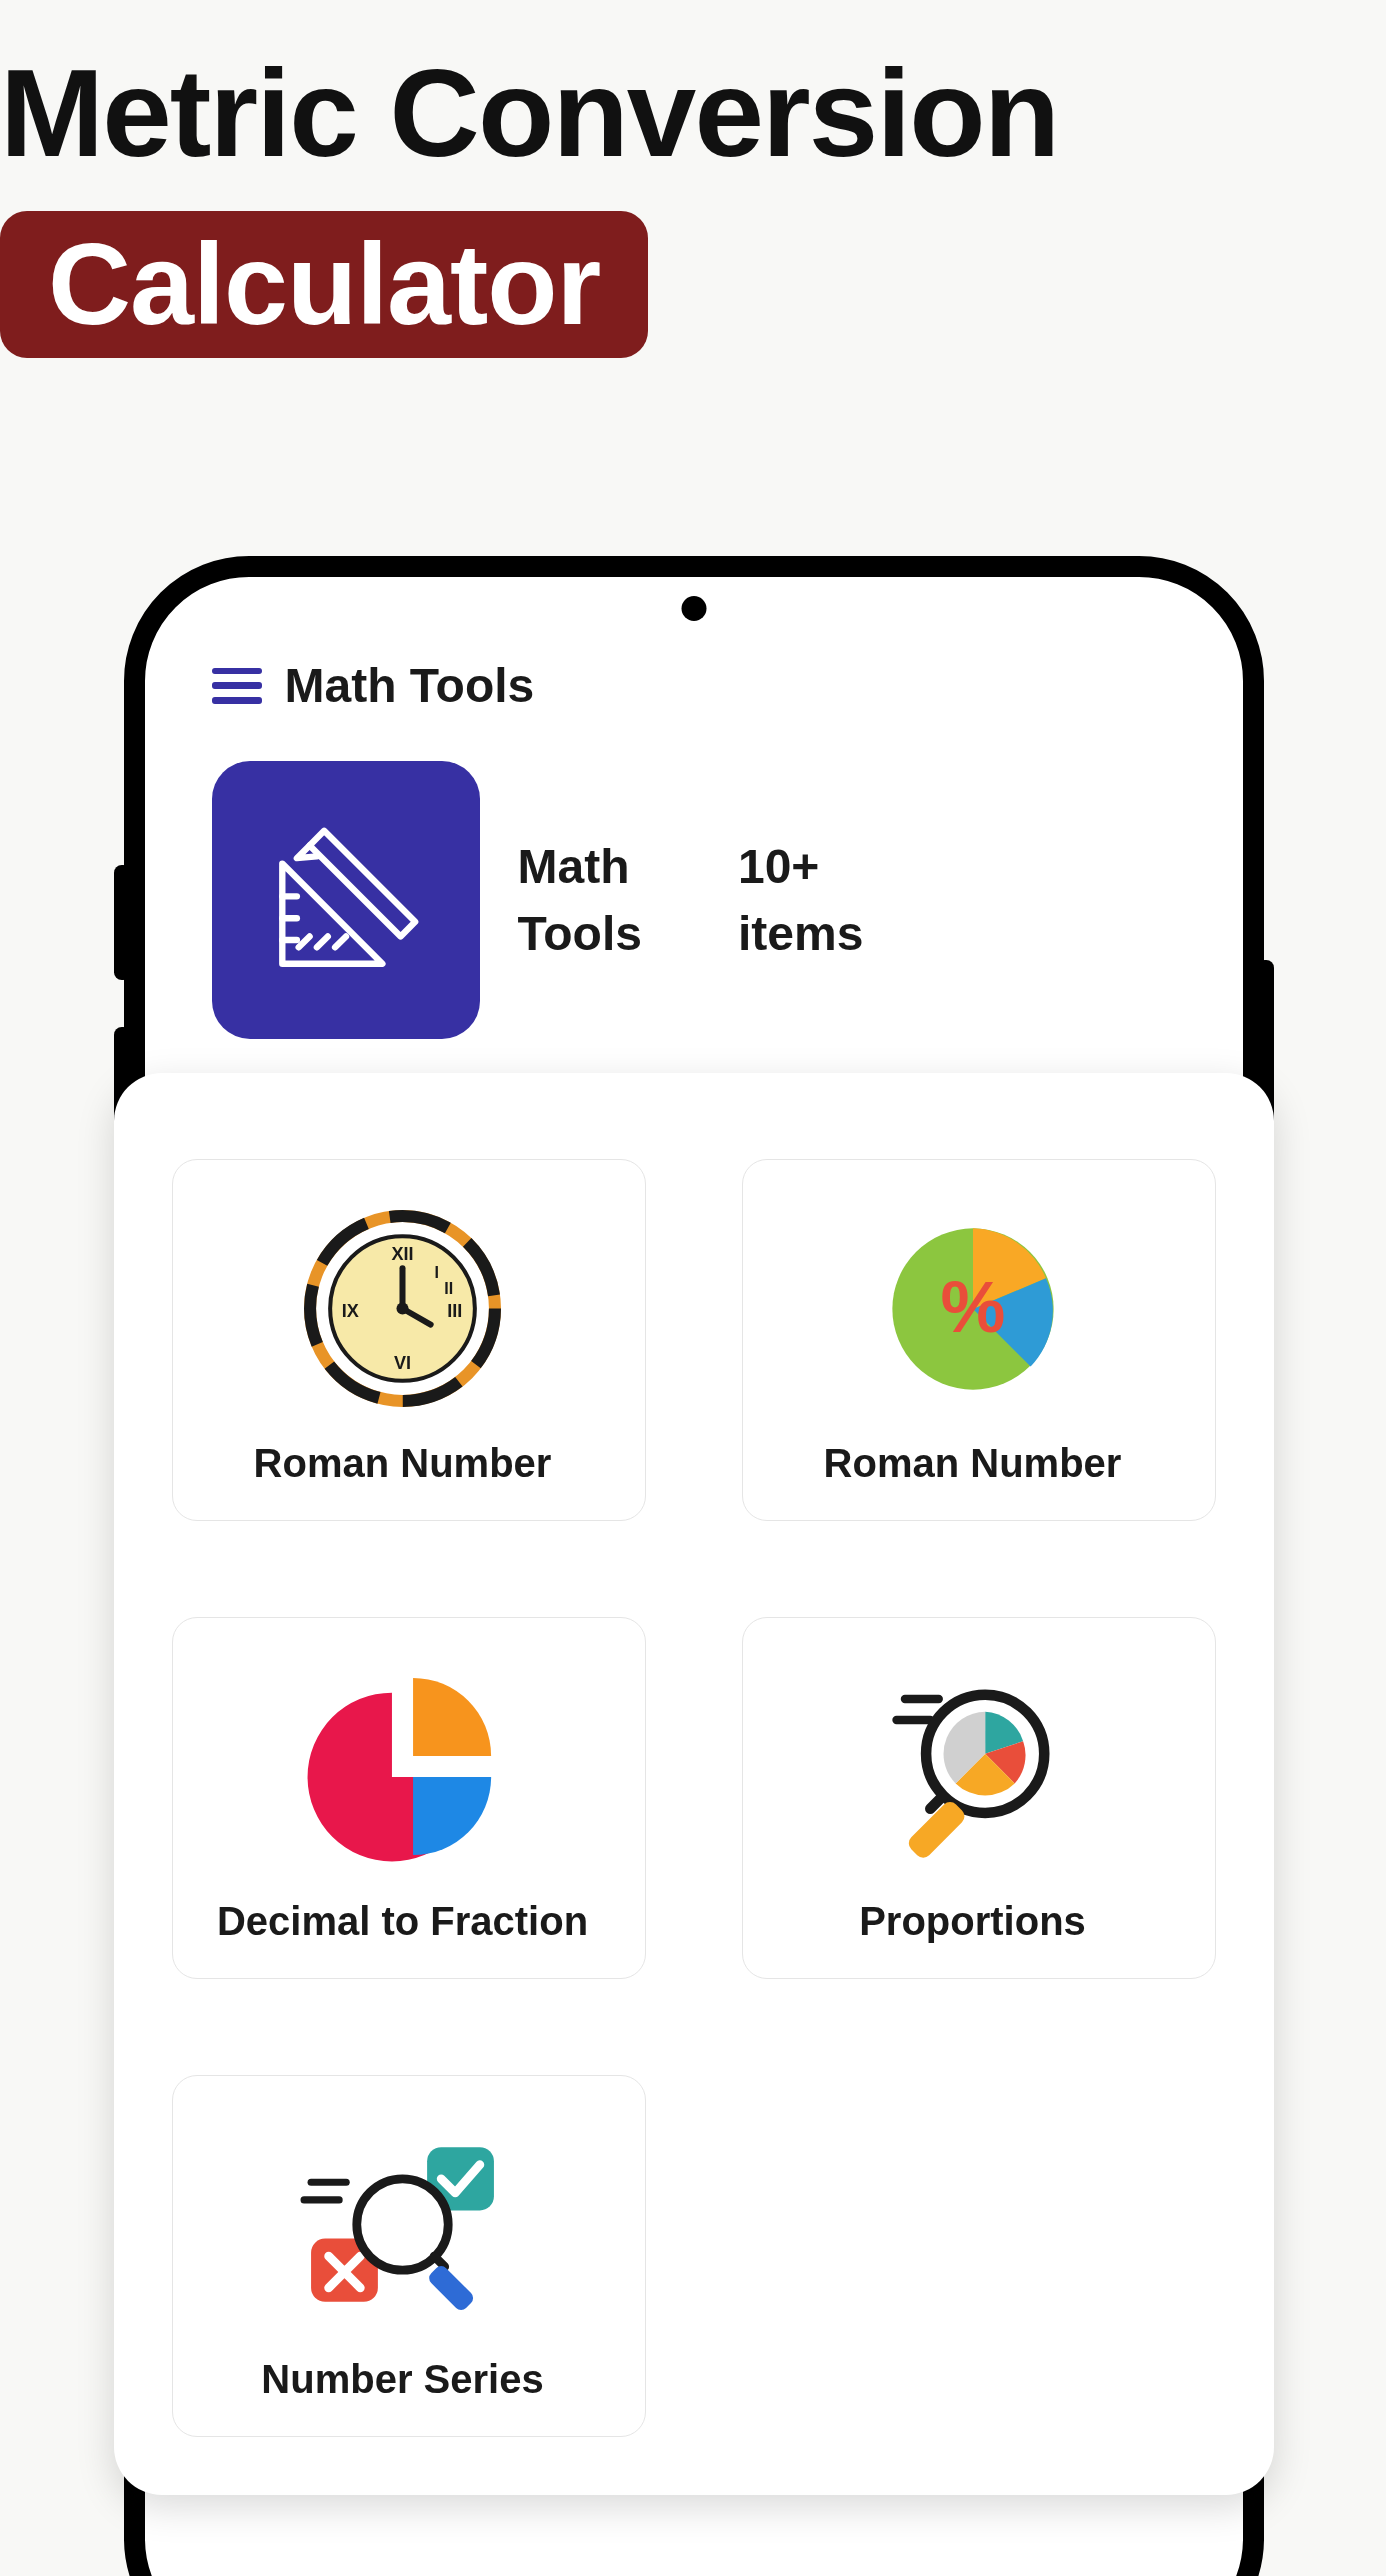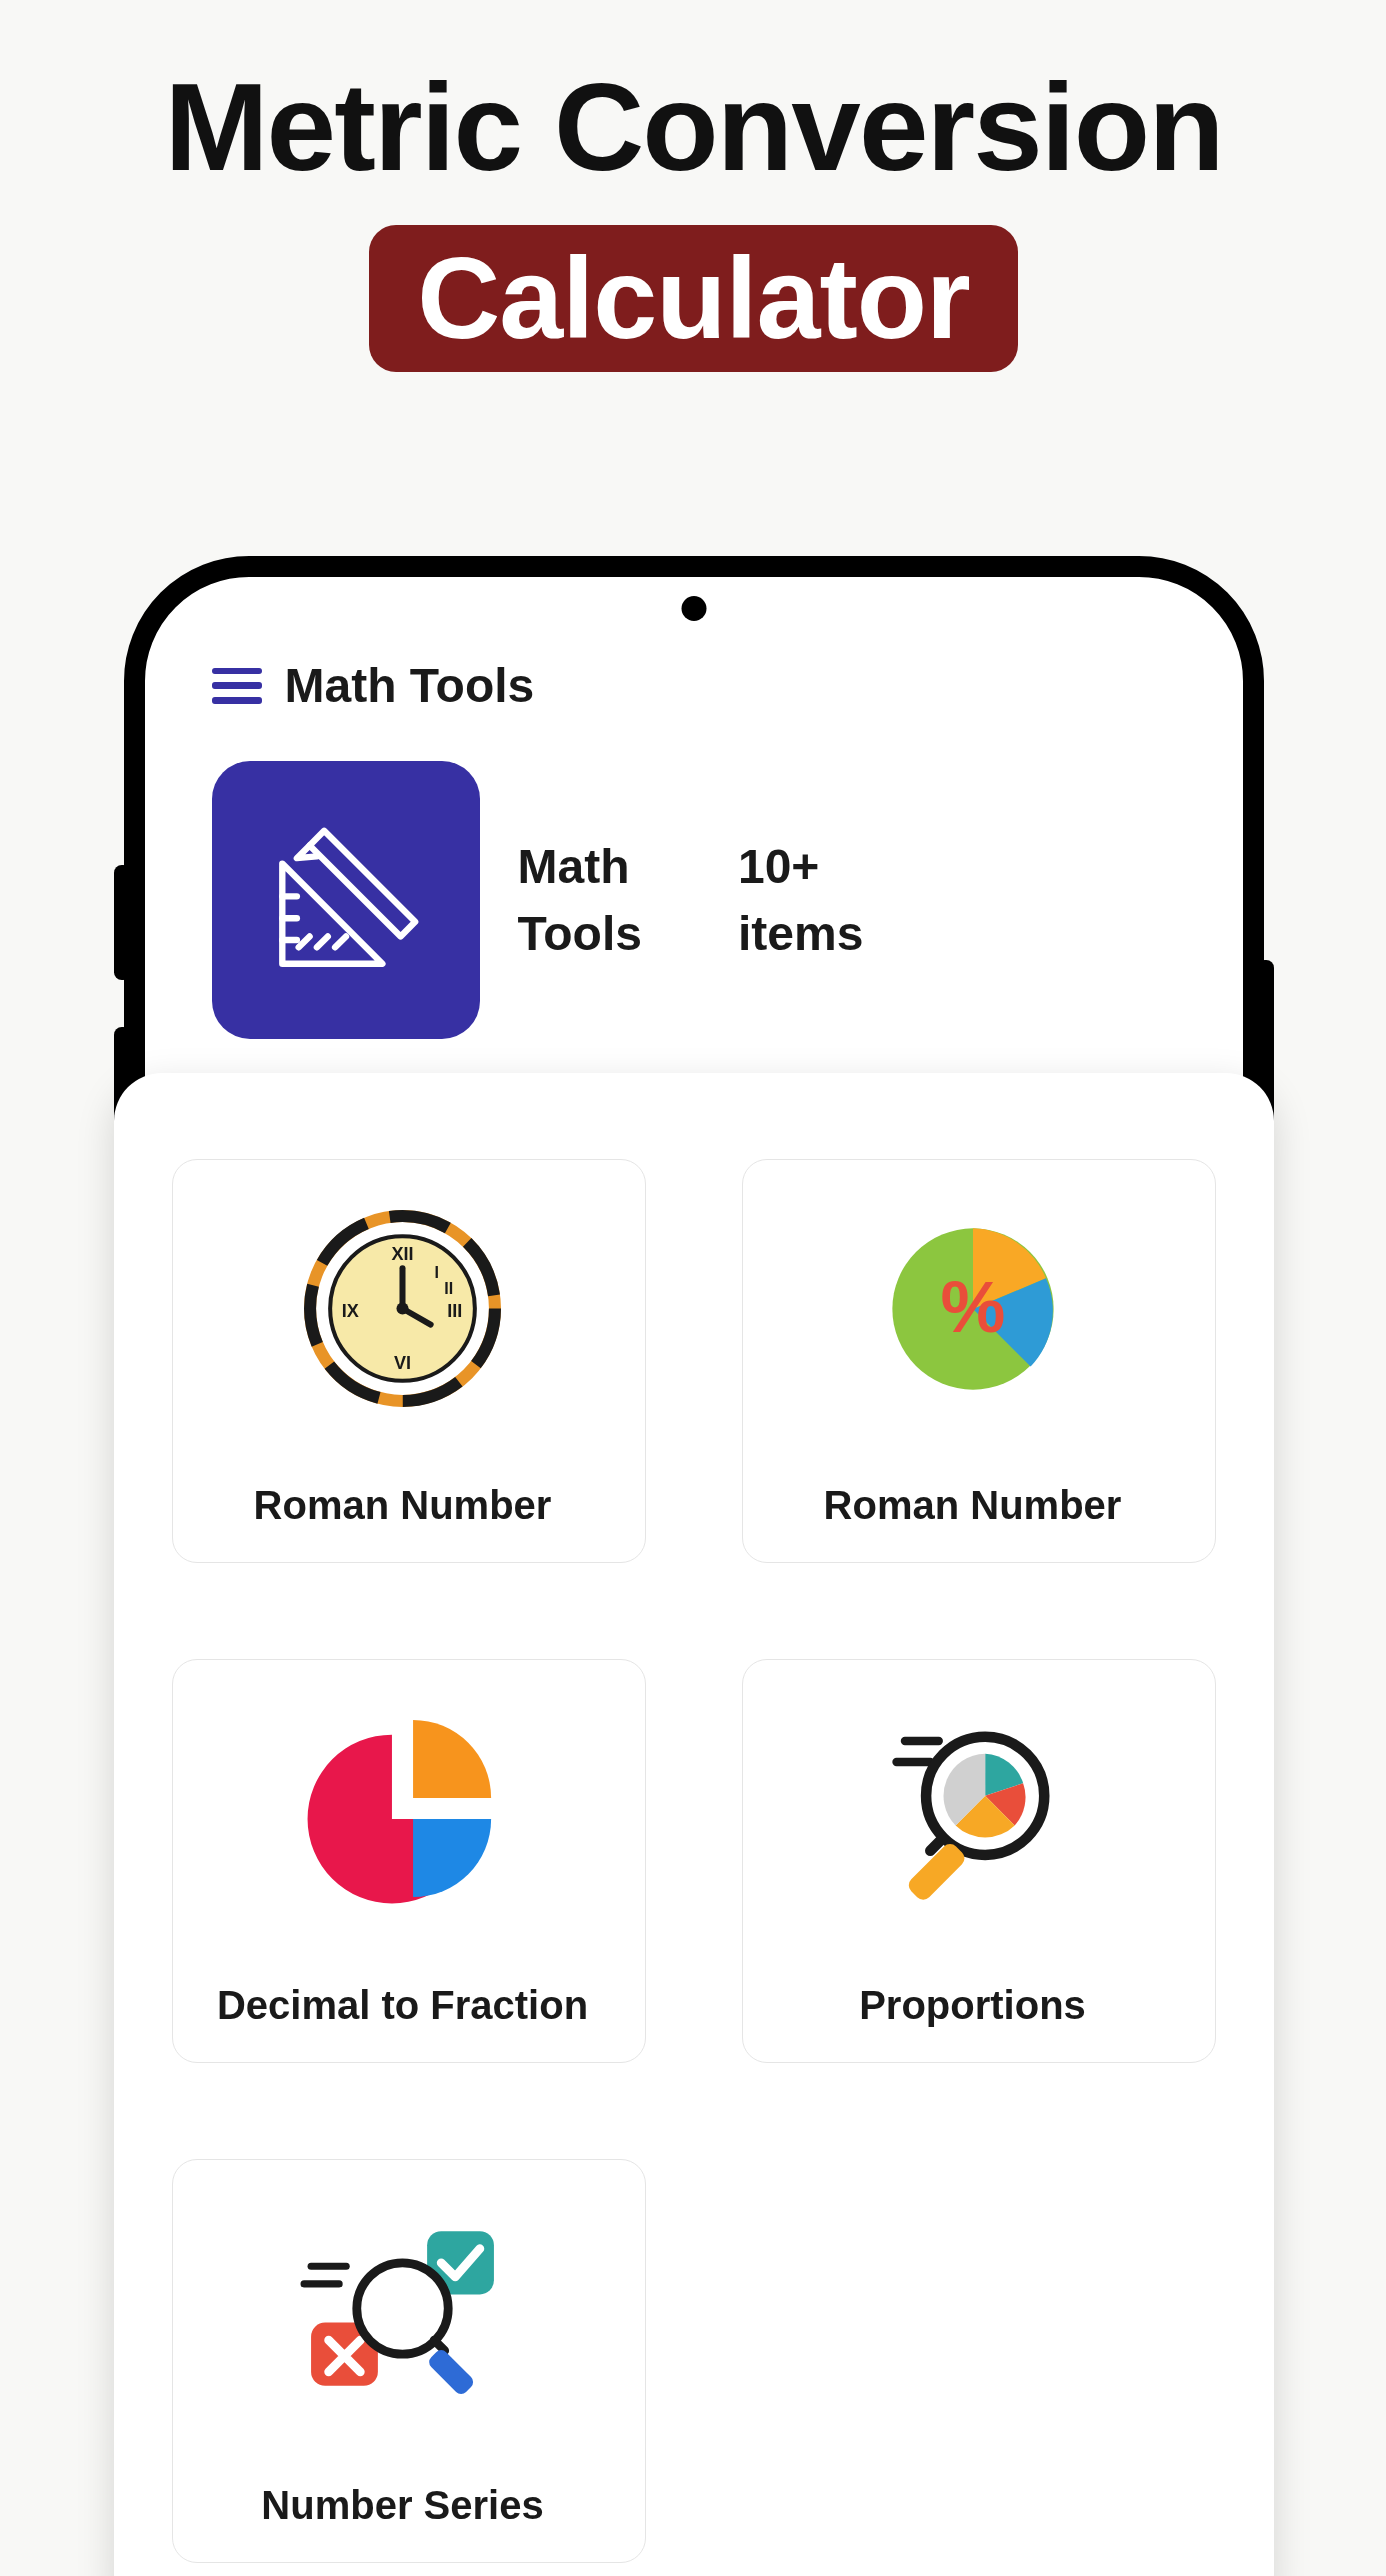--- a/index.html
+++ b/index.html
@@ -5,22 +5,22 @@
     * { box-sizing: border-box; margin: 0; padding: 0; }
     body {
       font-family: -apple-system, BlinkMacSystemFont, 'Segoe UI', Arial, sans-serif;
       background: #f8f8f6;
       width: 1387px;
       height: 2576px;
       position: relative;
       overflow: hidden;
     }
     .promo-header {
-      text-align: center;
-      padding-top: 58px;
+      text-align: left;
+      padding-top: 44px;
     }
     .promo-title {
       font-size: 125px;
       font-weight: 800;
       color: #111;
       line-height: 1.1;
       letter-spacing: -1.9px;
     }
     .promo-badge {
       display: inline-block;
@@ -138,21 +138,20 @@
       height: 211px;
       display: flex;
       align-items: center;
       justify-content: center;
     }
     .tool-label {
       font-size: 40px;
       font-weight: 700;
       color: #1a1a1a;
       text-align: center;
-      margin-top: 42px;
     }
     .phone-side-btn {
       position: absolute;
       background: #000;
       width: 17px;
       border-radius: 7.7px;
     }
     .side-left-1 { left: -31px; top: 288px; height: 115px; }
     .side-left-2 { left: -31px; top: 450px; height: 192px; }
     .side-right-1 { right: -31px; top: 383px; height: 249px; }

